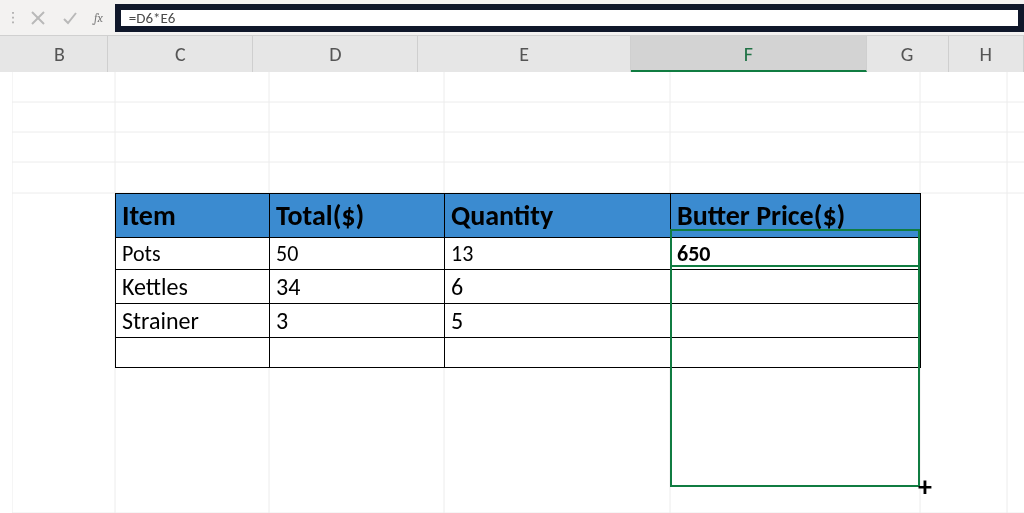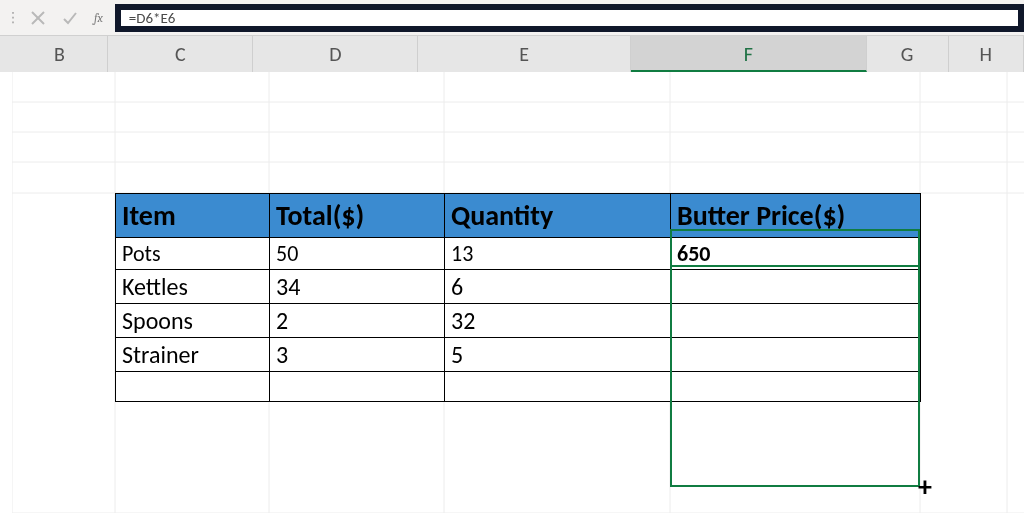--- a/index.html
+++ b/index.html
@@ -272,26 +272,20 @@
         <td class="num">13</td>
         <td class="num bold-val">650</td>
       </tr>
       <tr>
         <td class="txt">Kettles</td>
         <td class="num">34</td>
         <td class="num">6</td>
         <td class="num"></td>
       </tr>
       <tr>
-        <td class="txt">Spoons</td>
-        <td class="num">2</td>
-        <td class="num">32</td>
-        <td class="num"></td>
-      </tr>
-      <tr>
         <td class="txt">Strainer</td>
         <td class="num">3</td>
         <td class="num">5</td>
         <td class="num"></td>
       </tr>
       <tr class="row-last">
         <td class="txt"></td>
         <td class="num"></td>
         <td class="num"></td>
         <td class="num"></td>

